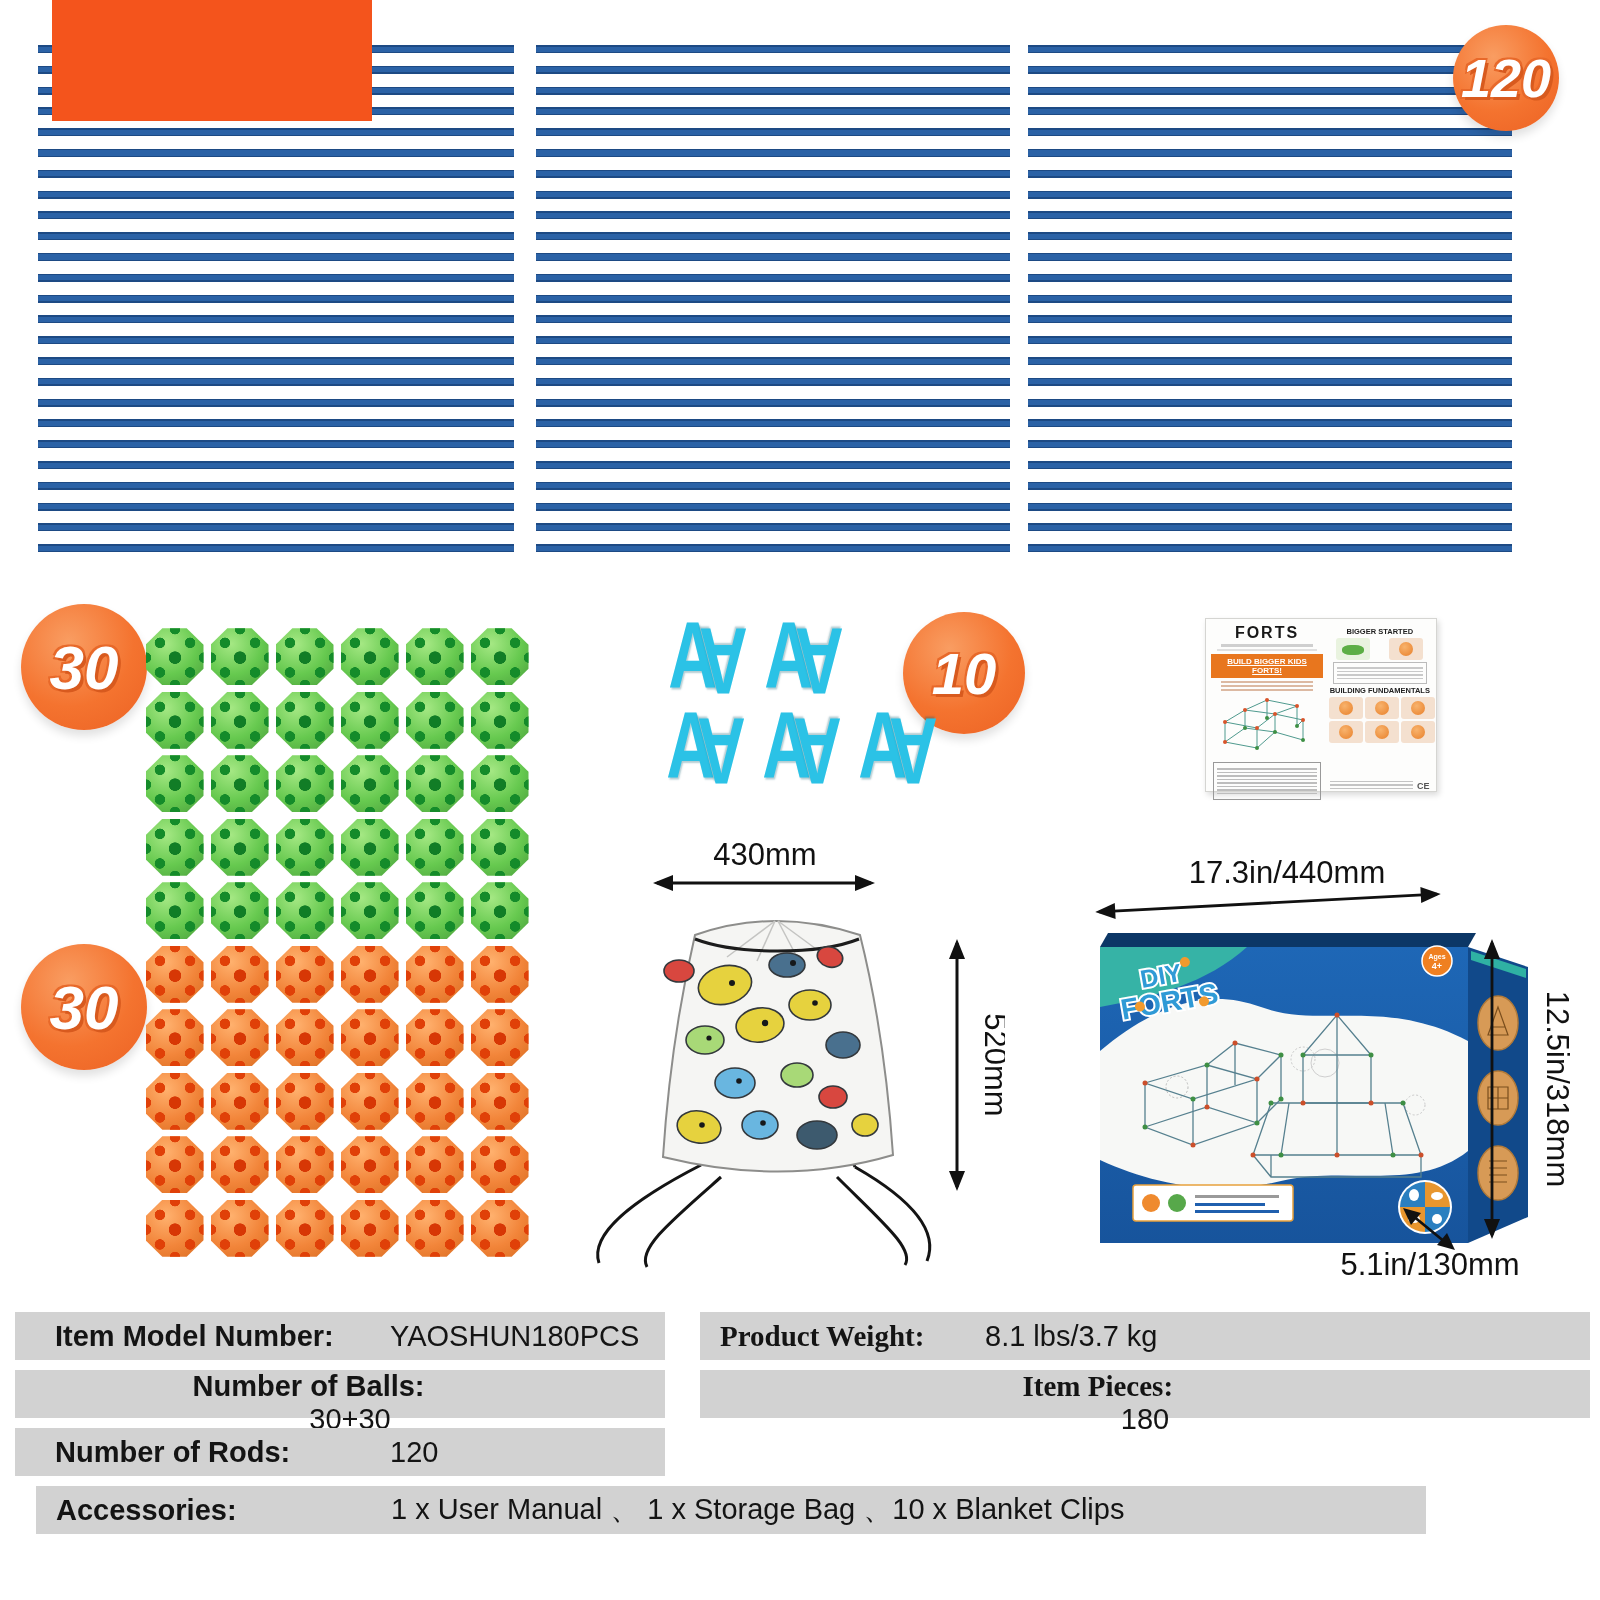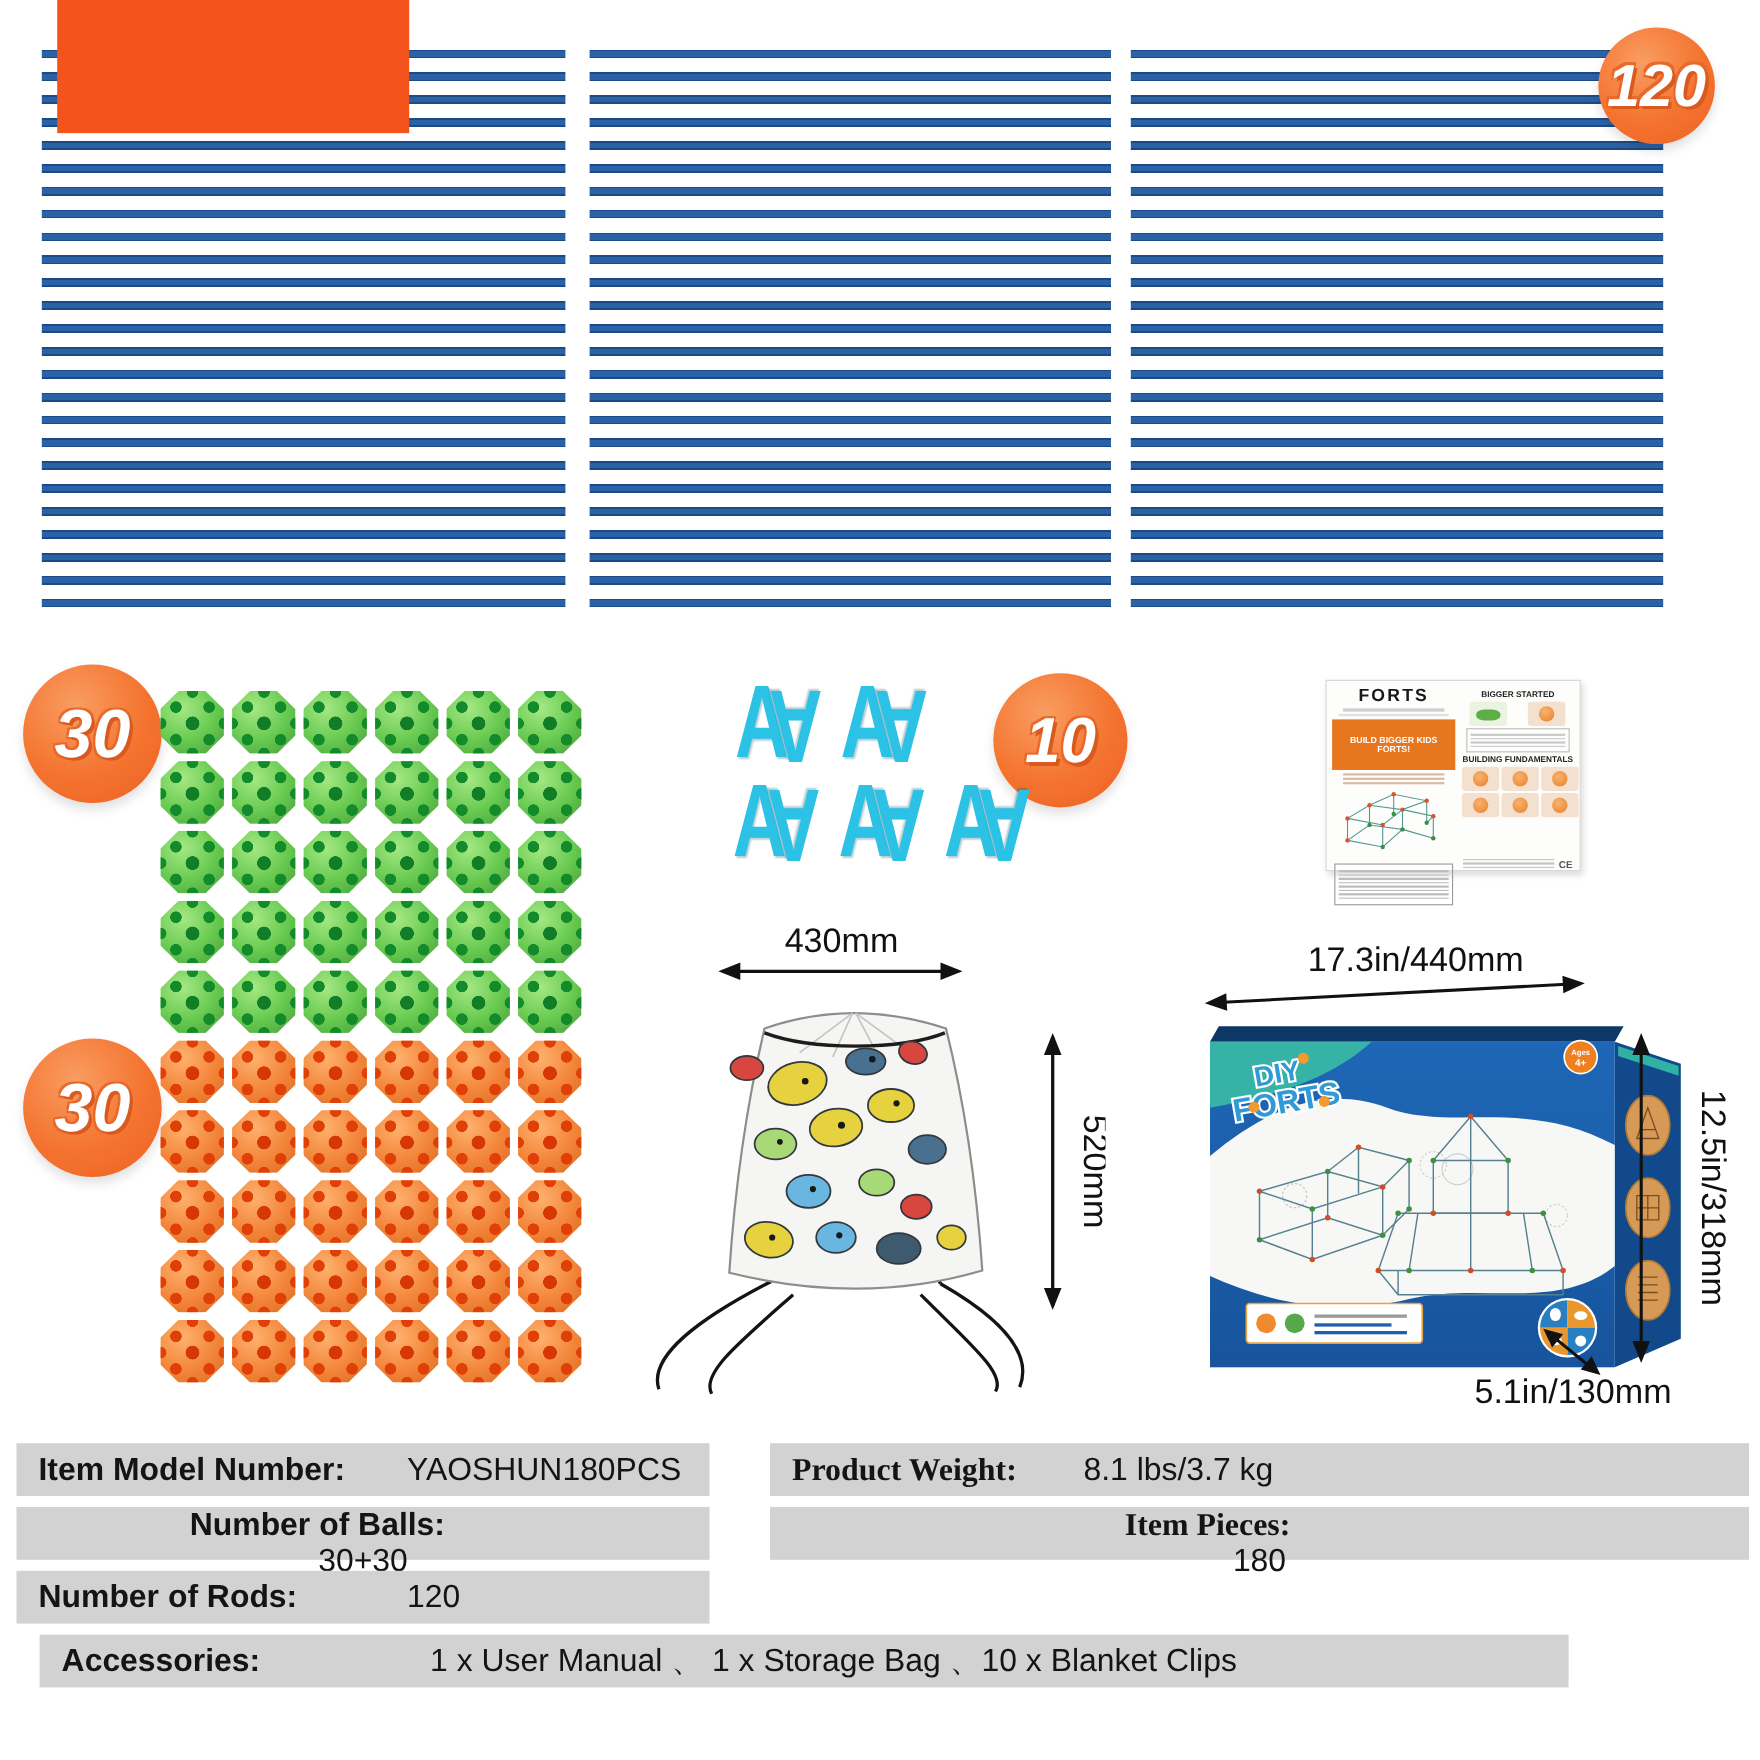--- a/index.html
+++ b/index.html
@@ -70,21 +70,21 @@
   
   .manual{position:absolute;left:1205px;top:618px;width:232px;height:174px;
     background:#fdfdfc;border:1px solid #d5d5d2;box-shadow:2px 3px 6px rgba(0,0,0,.15);
     display:flex;padding:6px 5px;box-sizing:border-box;font-family:"Liberation Sans",sans-serif;}
   .man-left{width:52%;padding-right:4px;}
   .man-right{width:48%;}
   .man-brand{text-align:center;font-weight:bold;font-size:16px;letter-spacing:2px;color:#181818;line-height:16px;}
   .man-sub{height:3px;background:#cfcfcf;margin:3px 10px 2px;}
   .man-sub2{height:2px;background:#e0e0e0;margin:0 6px 3px;}
   .man-banner{background:#e8761e;color:#fff;font-weight:bold;font-size:8px;text-align:center;
-    padding:14px 1px;line-height:9px;}
+    padding:3px 1px;line-height:9px;text-decoration:underline;}
   .man-lines{margin:3px 4px;}
   .man-lines i{display:block;height:2px;background:#dcb9a2;margin:2px 6px;}
   .man-h{font-weight:bold;font-size:7.5px;color:#222;text-align:center;margin:2px 0;}
   .man-thumbrow{display:flex;justify-content:space-around;margin:1px 0;}
   .thumb{width:34px;height:22px;border-radius:3px;background:#f4e0cf;position:relative;}
   .thumb.green{background:#e9f3df;}
   .thumb::after{content:"";position:absolute;left:50%;top:50%;width:14px;height:14px;margin:-7px 0 0 -7px;
     border-radius:50%;background:radial-gradient(circle at 40% 35%,#f8b36d,#e8802a);}
   .thumb.green::after{width:22px;height:10px;margin:-4px 0 0 -11px;border-radius:40%;background:#5cae45;}
   .man-table{border:1px solid #bbb;margin:2px 6px;padding:2px;}
@@ -100,21 +100,21 @@
   
   .fig{position:absolute;}
   #bagfig{left:575px;top:835px;width:430px;height:440px;}
   #boxfig{left:1085px;top:855px;width:515px;height:430px;}
   .dim-text{font-family:"Liberation Sans",sans-serif;font-size:31px;fill:#111;}
 
   
   .spec-row{position:absolute;background:#d2d2d2;height:48px;display:flex;align-items:center;
     font-size:29px;color:#141414;}
   .spec-row .lab{font-weight:bold;margin-left:20px;flex:0 0 auto;}
-  .spec-row.leftcol{left:15px;width:630px;}
+  .spec-row.leftcol{left:15px;width:630px;padding-left:20px;}
   .spec-row.leftcol .lab{width:335px;}
   .spec-row.rightcol{left:700px;width:890px;}
   .spec-row.rightcol .lab{width:265px;font-family:Liberation Serif, serif;}
   .spec-row.fullrow{left:16px;width:1390px;margin-left:20px;}
   .spec-row.fullrow .lab{width:335px;}
   .r1{top:1312px;} .r2{top:1370px;flex-direction:column;} .r3{top:1428px;} .r4{top:1486px;}
 </style>
 </head>
 <body>
 

